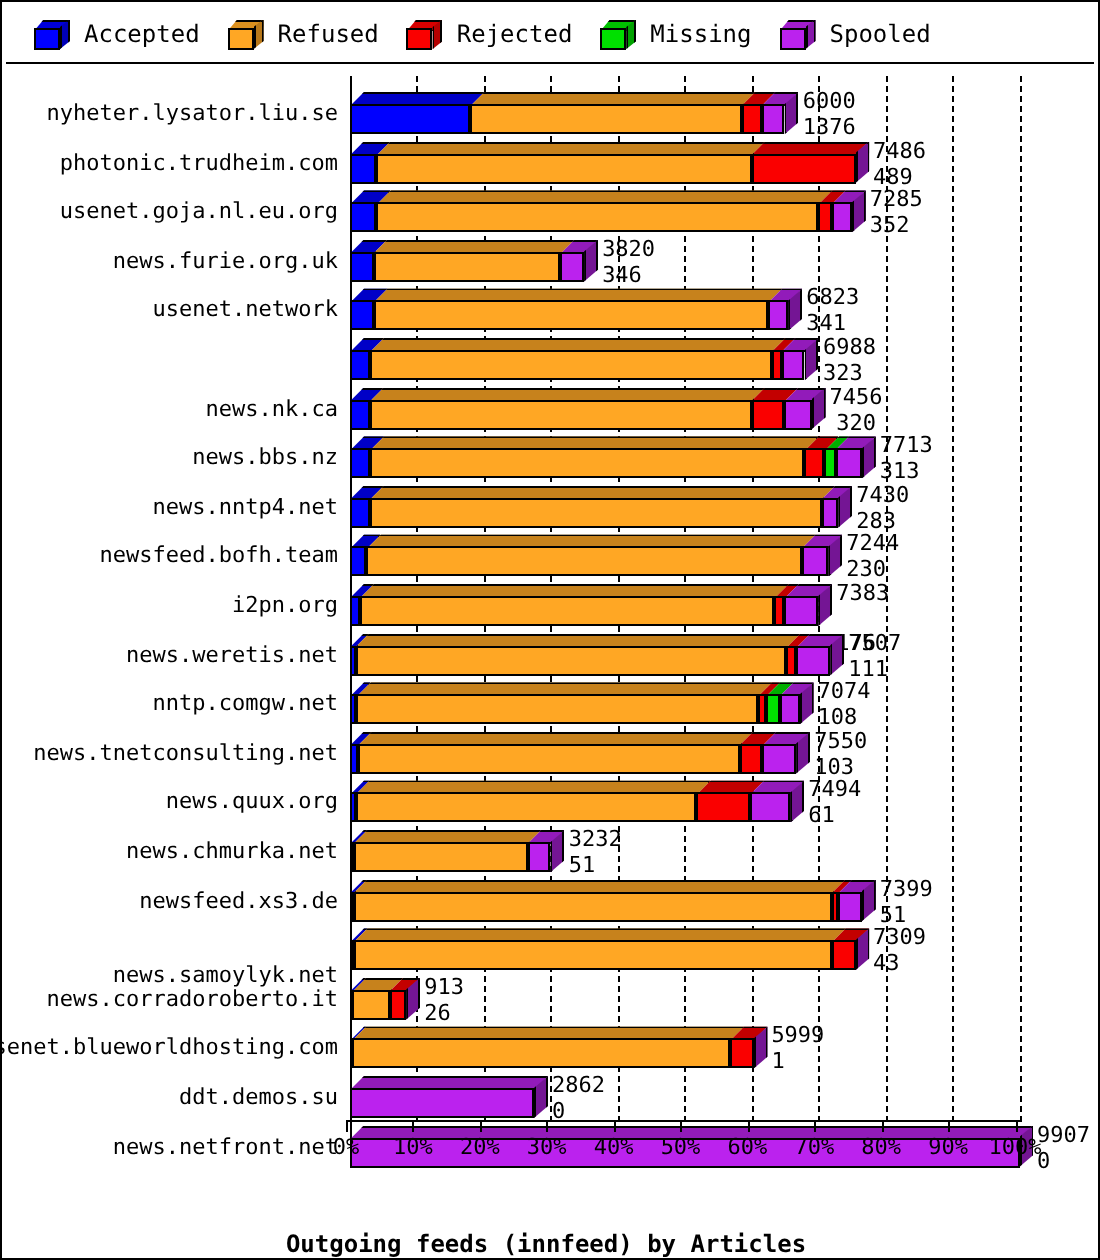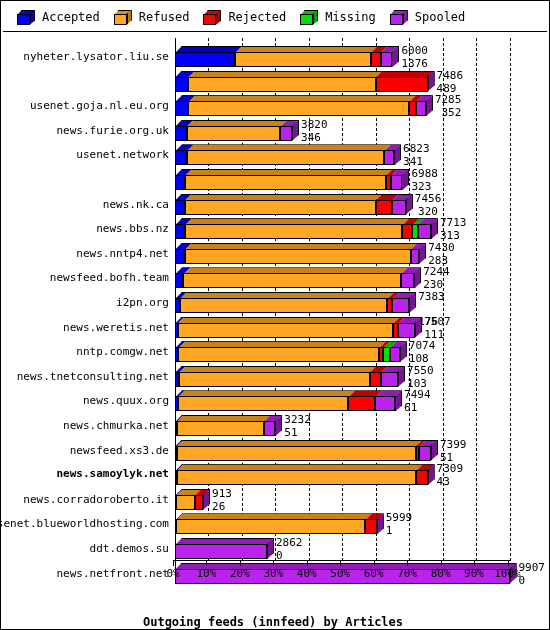--- a/index.html
+++ b/index.html
@@ -88,35 +88,36 @@
           <span class="side" style="background: rgb(135, 24, 171);"></span>
           <span class="f" style="background: rgb(187, 34, 238);"></span>
         </span>
         <span class="lg-label">Spooled</span>
       </div>
     </div>
 
   <div class="plot">
     <div class="rowlabels" id="rowlabels">
         <div class="rowlabel" style="top: 18px;">nyheter.lysator.liu.se</div>
+        <div class="rowlabel" style="top: 42.6px;">photonic.trudheim.com</div>
         <div class="rowlabel" style="top: 67.2px;">usenet.goja.nl.eu.org</div>
         <div class="rowlabel" style="top: 91.8px;">news.furie.org.uk</div>
         <div class="rowlabel" style="top: 116.4px;">usenet.network</div>
         <div class="rowlabel" style="top: 165.6px;">news.nk.ca</div>
         <div class="rowlabel" style="top: 190.2px;">news.bbs.nz</div>
         <div class="rowlabel" style="top: 214.8px;">news.nntp4.net</div>
         <div class="rowlabel" style="top: 239.4px;">newsfeed.bofh.team</div>
         <div class="rowlabel" style="top: 264px;">i2pn.org</div>
         <div class="rowlabel" style="top: 288.6px;">news.weretis.net</div>
         <div class="rowlabel" style="top: 313.2px;">nntp.comgw.net</div>
         <div class="rowlabel" style="top: 337.8px;">news.tnetconsulting.net</div>
         <div class="rowlabel" style="top: 362.4px;">news.quux.org</div>
         <div class="rowlabel" style="top: 387px;">news.chmurka.net</div>
         <div class="rowlabel" style="top: 411.6px;">newsfeed.xs3.de</div>
-        <div class="rowlabel" style="top: 435px; font-weight: bold;">news.samoylyk.net</div>
+        <div class="rowlabel" style="top: 449px;">news.samoylyk.net</div>
         <div class="rowlabel" style="top: 460.8px;">news.corradoroberto.it</div>
         <div class="rowlabel" style="top: 485.4px;">usenet.blueworldhosting.com</div>
         <div class="rowlabel" style="top: 510px;">ddt.demos.su</div>
         <div class="rowlabel" style="top: 534.6px;">news.netfront.net</div>
       </div>
     <div class="canvas" id="canvas">
       <div class="axisbox"></div>
     <div class="gl solid" style="left: 4px;"></div>
         <div class="gl" style="left: 37.45px;"></div>
         <div class="gl" style="left: 70.9px;"></div>
@@ -154,21 +155,21 @@
         </div>
         <div class="segtop" style="left: 4px; width: 20.38px; top: 63.2px; background: rgb(0, 0, 199);"></div>
         <div class="seg" style="left: 4px; width: 13.38px; top: 69.2px; background: rgb(0, 0, 255);"></div>
         <div class="segtop" style="left: 17.38px; width: 227.77px; top: 63.2px; background: rgb(199, 130, 28);"></div>
         <div class="seg" style="left: 17.38px; width: 220.77px; top: 69.2px; background: rgb(255, 167, 36);"></div>
         <div class="segtop" style="left: 238.15px; width: 13.69px; top: 63.2px; background: rgb(195, 0, 0);"></div>
         <div class="seg" style="left: 238.15px; width: 6.69px; top: 69.2px; background: rgb(250, 0, 0);"></div>
         <div class="segtop" style="left: 244.84px; width: 17.035px; top: 63.2px; background: rgb(146, 27, 186);"></div>
         <div class="seg" style="left: 244.84px; width: 10.035px; top: 69.2px; background: rgb(187, 34, 238);"></div>
         <div class="segside" style="left: 254.875px; top: 63.2px; background: rgb(116, 21, 148);"></div>
-        <div class="vals" style="left: 263.875px; top: 62.2px; text-align: right;">
+        <div class="vals" style="left: 263.875px; top: 62.2px;">
           <div>7285</div>
           <div style="margin-top: 2px;">352</div>
         </div>
         <div class="segtop" style="left: 4px; width: 18.7075px; top: 87.8px; background: rgb(0, 0, 199);"></div>
         <div class="seg" style="left: 4px; width: 11.7075px; top: 93.8px; background: rgb(0, 0, 255);"></div>
         <div class="segtop" style="left: 15.7075px; width: 100.66px; top: 87.8px; background: rgb(199, 130, 28);"></div>
         <div class="seg" style="left: 15.7075px; width: 93.66px; top: 93.8px; background: rgb(255, 167, 36);"></div>
         <div class="segtop" style="left: 109.368px; width: 18.7075px; top: 87.8px; background: rgb(146, 27, 186);"></div>
         <div class="seg" style="left: 109.368px; width: 11.7075px; top: 93.8px; background: rgb(187, 34, 238);"></div>
         <div class="segside" style="left: 121.075px; top: 87.8px; background: rgb(116, 21, 148);"></div>

